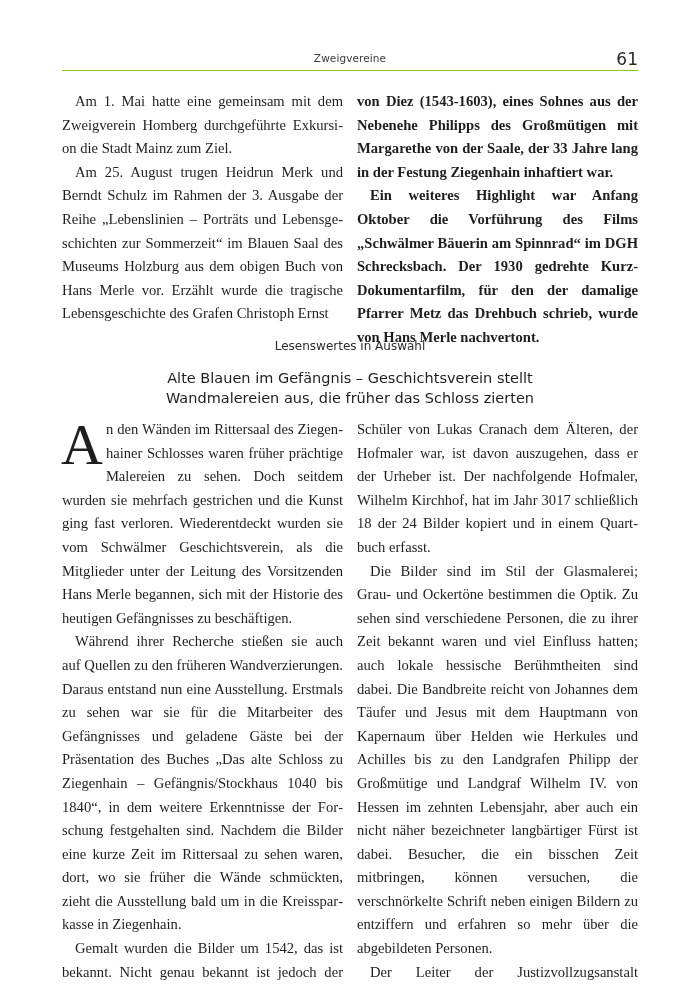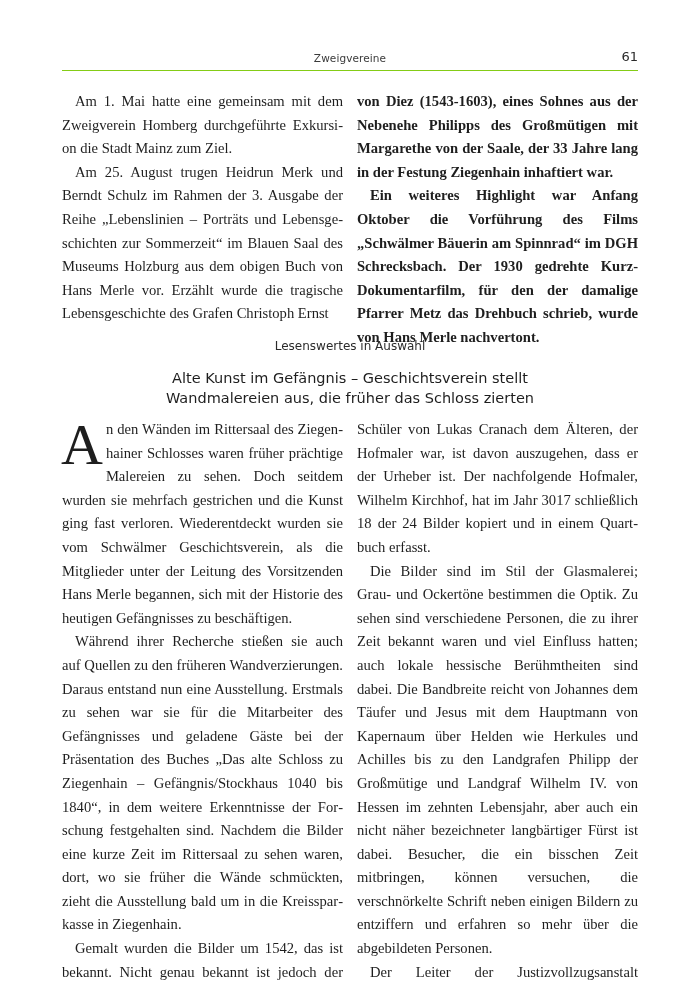--- a/index.html
+++ b/index.html
@@ -1,19 +1,19 @@
 <!DOCTYPE html>
 <html><head>
 <meta charset="utf-8">
 <style>
   html, body { margin: 0; padding: 0; background: #ffffff; }
   body { width: 700px; height: 988px; position: relative; overflow: hidden; color: #1e1e1e; }
   .header { position: absolute; left: 62px; top: 46px; width: 576px; height: 24px; border-bottom: 1px solid #84cc16; }
   .header-title { position: absolute; left: 0; right: 0; top: 6px; text-align: center; font-family: "DejaVu Sans", sans-serif; font-size: 10.5px; color: #3a3a3a; letter-spacing: 0.1px; }
-  .page-number { position: absolute; right: 0; top: 3px; font-family: "DejaVu Sans", sans-serif; font-size: 13px; color: #2a2a2a; }
+  .page-number { position: absolute; right: 0; top: 3px; font-family: "DejaVu Sans", sans-serif; font-size: 17px; color: #2a2a2a; }
   .col { position: absolute; width: 281px; font-family: "Liberation Serif", serif; font-size: 14.6px; line-height: 23.6px; text-align: justify; hyphens: manual; }
   .col p { margin: 0; text-indent: 13px; }
   .col p.noindent { text-indent: 0; }
   .col-top-left { left: 62px; top: 90px; }
   .col-top-right { left: 357px; top: 90px; font-weight: bold; }
   .col-bot-left { left: 62px; top: 418px; }
   .col-bot-right { left: 357px; top: 418px; }
   .kicker { position: absolute; left: 0; right: 0; top: 339px; text-align: center; font-family: "DejaVu Sans", sans-serif; font-size: 12px; color: #2a2a2a; }
   .headline { position: absolute; left: 0; right: 0; top: 368px; text-align: center; font-family: "DejaVu Sans", sans-serif; font-size: 14.5px; line-height: 20px; color: #1e1e1e; }
   .dropcap { float: left; font-family: "Liberation Serif", serif; font-size: 58px; line-height: 44px; height: 44px; margin: 3px 3px 0 -1px; padding-top: 2px; }
@@ -31,21 +31,21 @@
   <p>Am 25. August trugen Heidrun Merk und Berndt Schulz im Rahmen der 3. Ausgabe der Reihe „Lebenslinien – Porträts und Lebensge­schichten zur Sommerzeit“ im Blauen Saal des Museums Holzburg aus dem obigen Buch von Hans Merle vor. Erzählt wurde die tragische Lebensgeschichte des Grafen Christoph Ernst</p>
 </div>
 
 <div class="col col-top-right">
   <p class="noindent">von Diez (1543-1603), eines Sohnes aus der Nebenehe Philipps des Großmütigen mit Mar­garethe von der Saale, der 33 Jahre lang in der Festung Ziegenhain inhaftiert war.</p>
   <p>Ein weiteres Highlight war Anfang Oktober die Vorführung des Films „Schwälmer Bäu­erin am Spinnrad“ im DGH Schrecksbach. Der 1930 gedrehte Kurz-Dokumentarfilm, für den der damalige Pfarrer Metz das Drehbuch schrieb, wurde von Hans Merle nachvertont.</p>
 </div>
 
 <div class="kicker">Lesenswertes in Auswahl</div>
 <div class="headline">
-  <div>Alte Kunst im Gefängnis – Geschichtsverein stellt</div>
+  <div>Alte Blauen im Gefängnis – Geschichtsverein stellt</div>
   <div>Wandmalereien aus, die früher das Schloss zierten</div>
 </div>
 
 <div class="col col-bot-left">
   <p class="noindent"><span class="dropcap">A</span><span>n den Wänden im Rittersaal des Ziegen­hainer Schlosses waren früher prächti­ge Malereien zu sehen. Doch seitdem wurden sie mehrfach gestrichen und die Kunst ging fast verloren. Wiederentdeckt wurden sie vom Schwälmer Geschichtsverein, als die Mitglieder unter der Leitung des Vorsitzenden Hans Mer­le begannen, sich mit der Historie des heutigen Gefängnisses zu beschäftigen.</span></p>
   <p>Während ihrer Recherche stießen sie auch auf Quellen zu den früheren Wandverzierun­gen. Daraus entstand nun eine Ausstellung. Erstmals zu sehen war sie für die Mitarbeiter des Gefängnisses und geladene Gäste bei der Präsentation des Buches „Das alte Schloss zu Ziegenhain – Gefängnis/Stockhaus 1040 bis 1840“, in dem weitere Erkenntnisse der For­schung festgehalten sind. Nachdem die Bil­der eine kurze Zeit im Rittersaal zu sehen wa­ren, dort, wo sie früher die Wände schmückten, zieht die Ausstellung bald um in die Kreisspar­kasse in Ziegenhain.</p>
   <p>Gemalt wurden die Bilder um 1542, das ist bekannt. Nicht genau bekannt ist jedoch der Künstler. Weil zu dieser Zeit Michel Müller, ein</p>
 </div>
 
 <div class="col col-bot-right">

